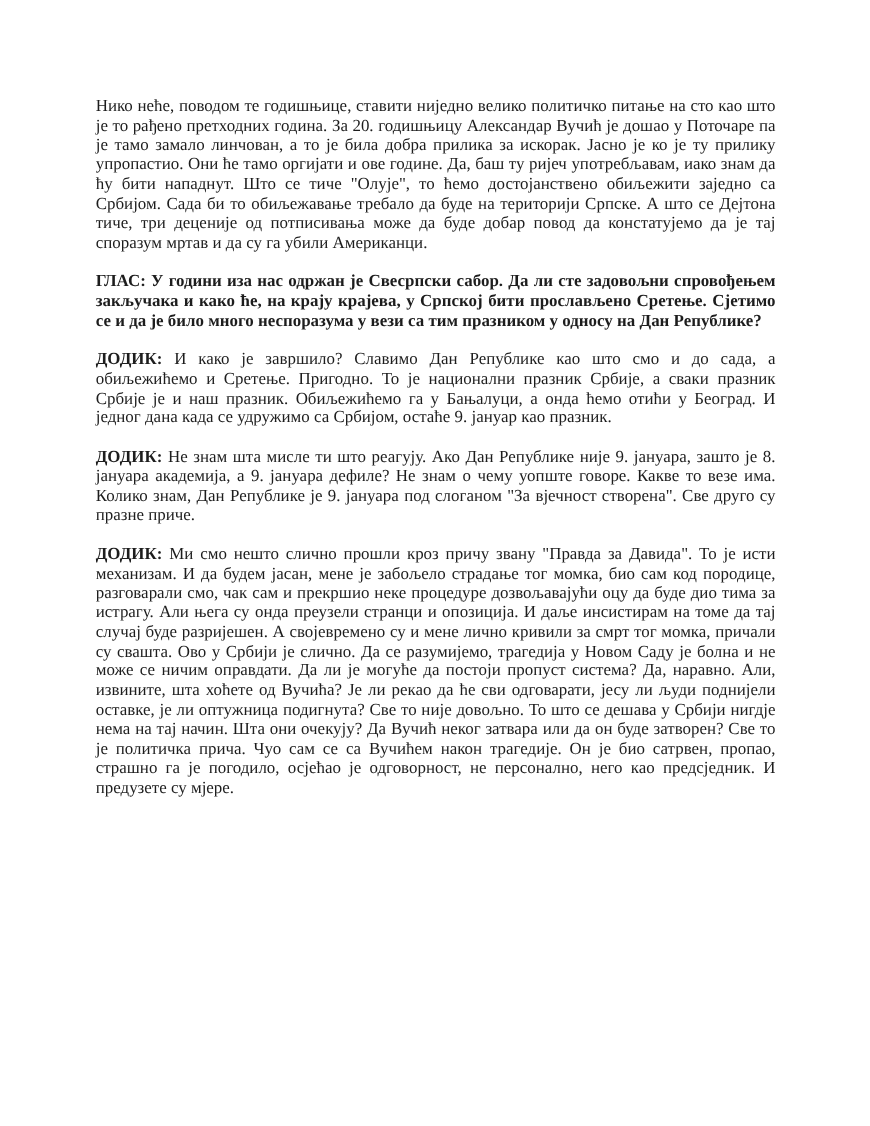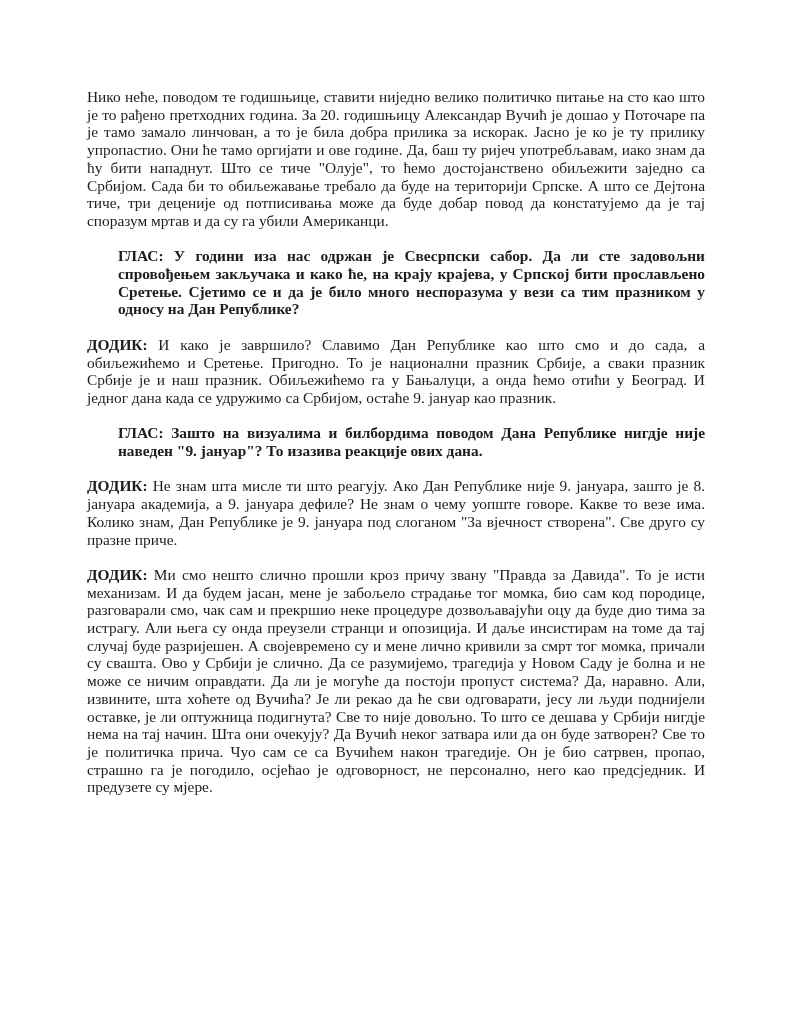--- a/index.html
+++ b/index.html
@@ -18,36 +18,35 @@
   .content {
     position: absolute;
     left: 87px; top: 88px;
     width: 618px;
     color: #1d1d1d;
     font-size: 15.4px;
     line-height: 17.7px;
     text-align: justify;
   }
   .para { margin: 0 0 17.7px 0; }
-  .para.q { font-weight: bold; margin-left: 31px; }
+  .para.q { font-weight: bold; }
   .speaker { font-weight: bold; }
 </style>
 </head>
 <body>
 
 <div class="page">
   <div class="content">
 
     <p class="para"><span class="speaker"></span> <span>Нико неће, поводом те годишњице, ставити ниједно велико политичко питање на сто као што је то рађено претходних година. За 20. годишњицу Александар Вучић је дошао у Поточаре па је тамо замало линчован, а то је била добра прилика за искорак. Јасно је ко је ту прилику упропастио. Они ће тамо оргијати и ове године. Да, баш ту ријеч употребљавам, иако знам да ћу бити нападнут. Што се тиче "Олује", то ћемо достојанствено обиљежити заједно са Србијом. Сада би то обиљежавање требало да буде на територији Српске. А што се Дејтона тиче, три деценије од потписивања може да буде добар повод да констатујемо да је тај споразум мртав и да су га убили Американци.</span></p>
 
     <p class="para q"><span class="speaker">ГЛАС:</span> <span>У години иза нас одржан је Свесрпски сабор. Да ли сте задовољни спровођењем закључака и како ће, на крају крајева, у Српској бити прослављено Сретење. Сјетимо се и да је било много неспоразума у вези са тим празником у односу на Дан Републике?</span></p>
 
     <p class="para"><span class="speaker">ДОДИК:</span> <span>И како је завршило? Славимо Дан Републике као што смо и до сада, а обиљежићемо и Сретење. Пригодно. То је национални празник Србије, а сваки празник Србије је и наш празник. Обиљежићемо га у Бањалуци, а онда ћемо отићи у Београд. И једног дана када се удружимо са Србијом, остаће 9. јануар као празник.</span></p>
 
-    <p class="para q"><span class="speaker">ГЛАС:</span> <span>Зашто на визуалима и билбордима поводом Дана Републике нигдје није наведен "9. јануар"? То изазива реакције ових дана.</span></p>
 
     <p class="para"><span class="speaker">ДОДИК:</span> <span>Не знам шта мисле ти што реагују. Ако Дан Републике није 9. јануара, зашто је 8. јануара академија, а 9. јануара дефиле? Не знам о чему уопште говоре. Какве то везе има. Колико знам, Дан Републике је 9. јануара под слоганом "За вјечност створена". Све друго су празне приче.</span></p>
 
 
     <p class="para"><span class="speaker">ДОДИК:</span> <span>Ми смо нешто слично прошли кроз причу звану "Правда за Давида". То је исти механизам. И да будем јасан, мене је забољело страдање тог момка, био сам код породице, разговарали смо, чак сам и прекршио неке процедуре дозвољавајући оцу да буде дио тима за истрагу. Али њега су онда преузели странци и опозиција. И даље инсистирам на томе да тај случај буде разријешен. А својевремено су и мене лично кривили за смрт тог момка, причали су свашта. Ово у Србији је слично. Да се разумијемо, трагедија у Новом Саду је болна и не може се ничим оправдати. Да ли је могуће да постоји пропуст система? Да, наравно. Али, извините, шта хоћете од Вучића? Је ли рекао да ће сви одговарати, јесу ли људи поднијели оставке, је ли оптужница подигнута? Све то није довољно. То што се дешава у Србији нигдје нема на тај начин. Шта они очекују? Да Вучић неког затвара или да он буде затворен? Све то је политичка прича. Чуо сам се са Вучићем након трагедије. Он је био сатрвен, пропао, страшно га је погодило, осјећао је одговорност, не персонално, него као предсједник. И предузете су мјере.</span></p>
 
   </div>
 </div>
 
 </body></html>

